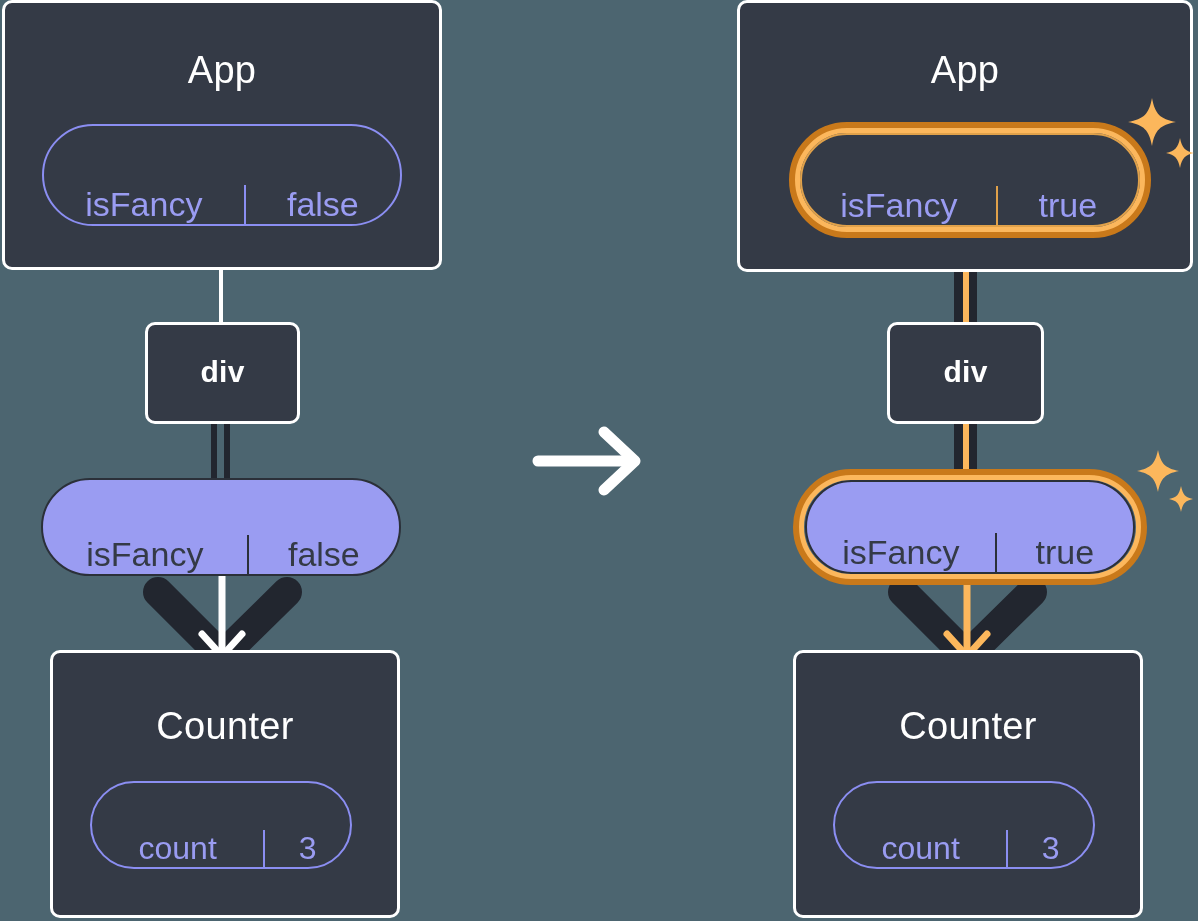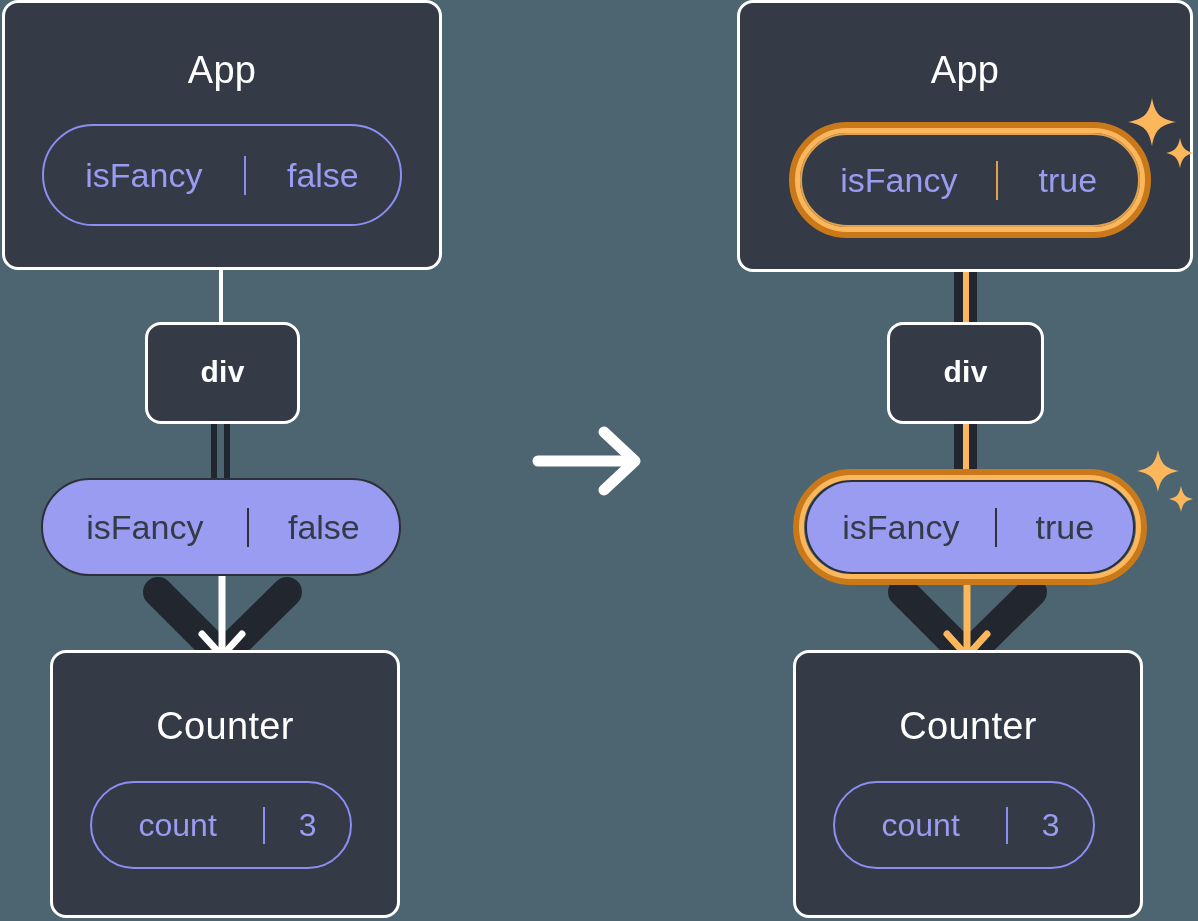--- a/index.html
+++ b/index.html
@@ -9,38 +9,38 @@
     font-family: "Liberation Sans", sans-serif;
     overflow: hidden;
   }
   #stage { position: relative; width: 1198px; height: 921px; }
 
   
   .node-box {
     position: absolute;
     background: #343a46;
     border: 3px solid #ffffff;
-    border-radius: 16px;
+    border-radius: 10px;
     z-index: 30;
   }
   .node-title {
     color: #ffffff;
     font-size: 38px;
     font-weight: 400;
     text-align: center;
     letter-spacing: .3px;
     white-space: nowrap;
   }
   .node-title.small { font-size: 30px; font-weight: 700; }
 
   
   .pill {
     position: absolute;
     display: flex;
-    align-items: center;
+    align-items: flex-end;
     border-radius: 999px;
     overflow: hidden;
     z-index: 40;
   }
   .pill-cell {
     display: flex; align-items: center; justify-content: center;
     white-space: nowrap;
   }
 
   

